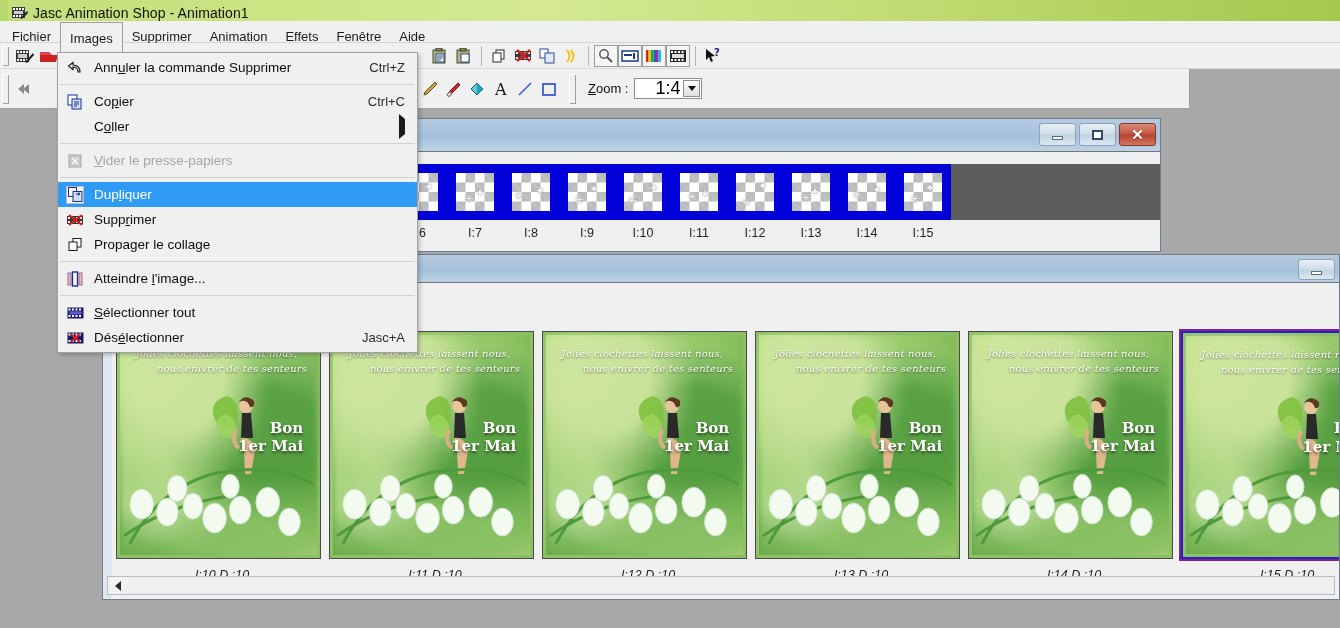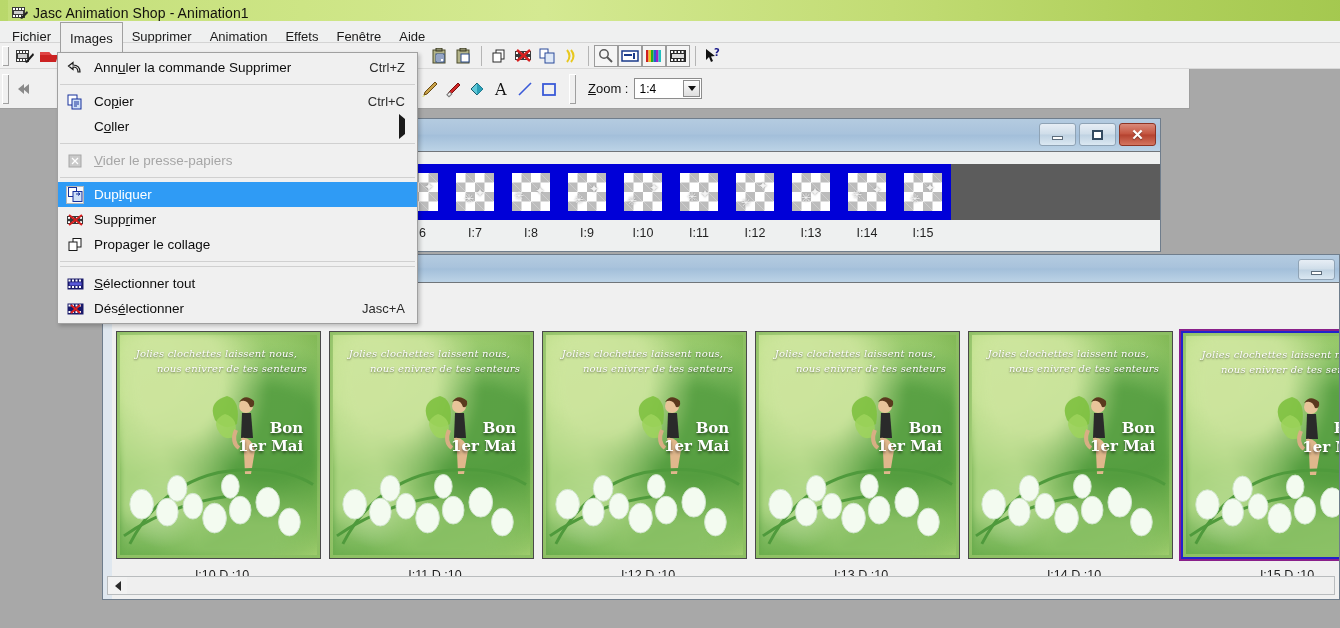--- a/index.html
+++ b/index.html
@@ -97,21 +97,21 @@
   .tb-btn.framed { border:1px solid #9b9b9b; background:#f5f5f5; }
   .tb-btn svg { display:block; }
 
   #zoom-group { display:flex; align-items:center; margin-left:8px;text-align:center; }
   #zoom-label { font-size:13px; color:#111; margin-right:6px; }
   #zoom-label u { text-decoration:underline; }
   #zoom-select {
     width:68px;height:21px;border:1px solid #8d8d8d;background:#fff;
     display:flex;align-items:center;position:relative;
   }
-  #zoom-value { font-size:12px;color:#000;padding-left:4px; }
+  #zoom-value { font-size:18px;color:#000;padding-left:20px; }
   #zoom-arrow-btn {
     position:absolute;right:1px;top:1px;width:17px;height:17px;
     background:linear-gradient(#fdfdfd,#dedede);
     border:1px solid #8d8d8d;
     display:flex;align-items:center;justify-content:center;
   }
   .caret-down { width:0;height:0;border-left:4px solid transparent;border-right:4px solid transparent;border-top:5px solid #111; }
 
   
   #client-area {
@@ -198,21 +198,21 @@
     position:absolute; left:13px; top:48px; height:240px;
     display:flex; align-items:flex-start;
   }
   .frame-cell { width:212px; flex:0 0 auto; margin-right:1px; position:relative; }
   .frame-thumb {
     width:205px; height:228px; position:relative; overflow:hidden;
     border:1px solid #4a4a4a;
     background:#cfe6a8;
   }
   .frame-cell.selected .frame-thumb { border:2px solid #2222cc; box-shadow:0 0 0 2px #8a1f8a; }
-  .frame-caption { text-align:center; font-size:12.5px; color:#1e1e1e; margin-top:9px; }
+  .frame-caption { text-align:center; font-size:12.5px; color:#1e1e1e; margin-top:9px;font-style:italic; }
 
   
   .art {
     position:absolute; inset:0;
     background:
       radial-gradient(circle at 22% 78%, rgba(255,255,255,.35) 0 6%, transparent 18%),
       radial-gradient(circle at 70% 30%, rgba(190,232,150,.55) 0 18%, transparent 42%),
       radial-gradient(circle at 15% 18%, rgba(212,238,160,.7) 0 14%, transparent 40%),
       radial-gradient(circle at 88% 62%, rgba(120,180,80,.55) 0 16%, transparent 44%),
       linear-gradient(160deg,#9fcb6b 0%,#86bb58 22%,#6fae4c 46%,#5ba243 66%,#74b552 85%,#a3cf70 100%);
@@ -1013,20 +1013,30 @@
       <svg width="16" height="16" viewBox="0 0 16 16">
         <rect x="6" y="1.5" width="8" height="8.5" fill="#fff" stroke="#1a1a1a"></rect>
         <rect x="2" y="5" width="8" height="8.5" fill="#fff" stroke="#1a1a1a"></rect>
       </svg>
     </span>
     <span>Propa<span class="u">g</span>er le collage</span>
   </div>
 
   <div class="msep"></div>
 
+  <div class="mi">
+    <span class="mi-icon">
+      <svg width="16" height="16" viewBox="0 0 16 16">
+        <rect x="1" y="2" width="3" height="12" fill="#e8b8c8" stroke="#9a6a7a"></rect>
+        <rect x="5.5" y="1" width="5" height="14" fill="#fff" stroke="#16309c" stroke-width="1.4"></rect>
+        <rect x="12" y="2" width="3" height="12" fill="#e8b8c8" stroke="#9a6a7a"></rect>
+      </svg>
+    </span>
+    <span>Atteindre <span class="u">l</span>'image...</span>
+  </div>
 
   <div class="msep"></div>
 
   <div class="mi">
     <span class="mi-icon">
       <svg width="17" height="12" viewBox="0 0 17 12">
         <rect x="0.5" y="0.5" width="16" height="11" fill="#1a1a6a"></rect>
         <g fill="#fff">
             <rect x="1.5" y="1.5" width="2" height="2"></rect>
             <rect x="5" y="1.5" width="2" height="2"></rect>

